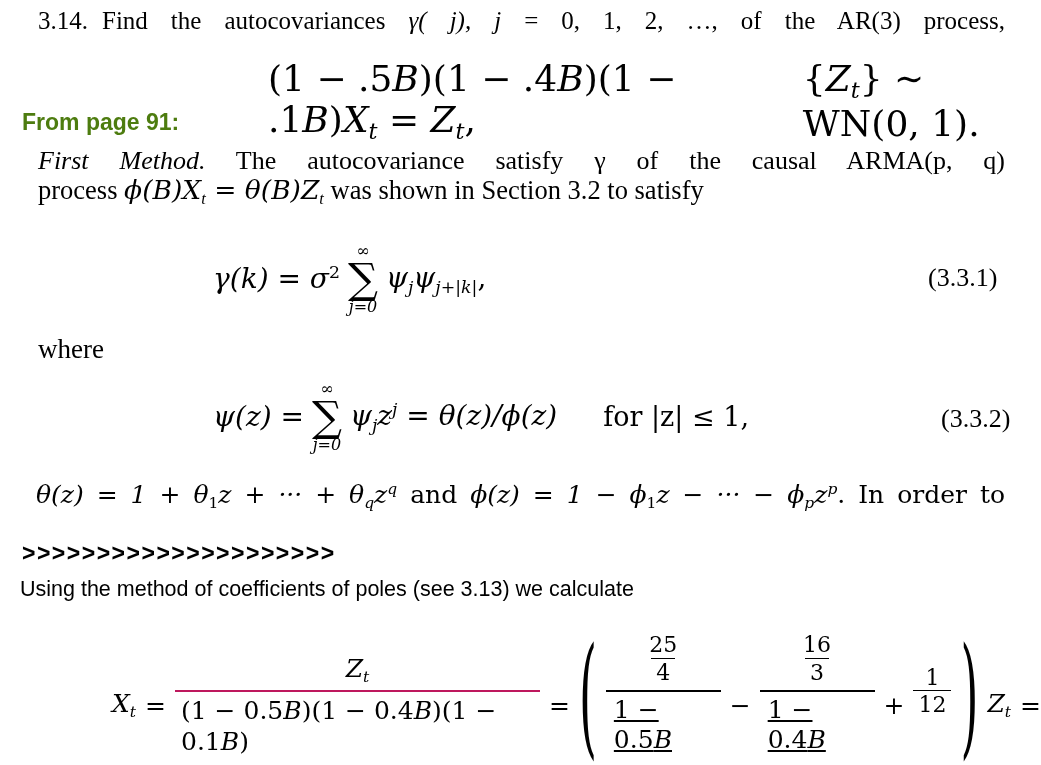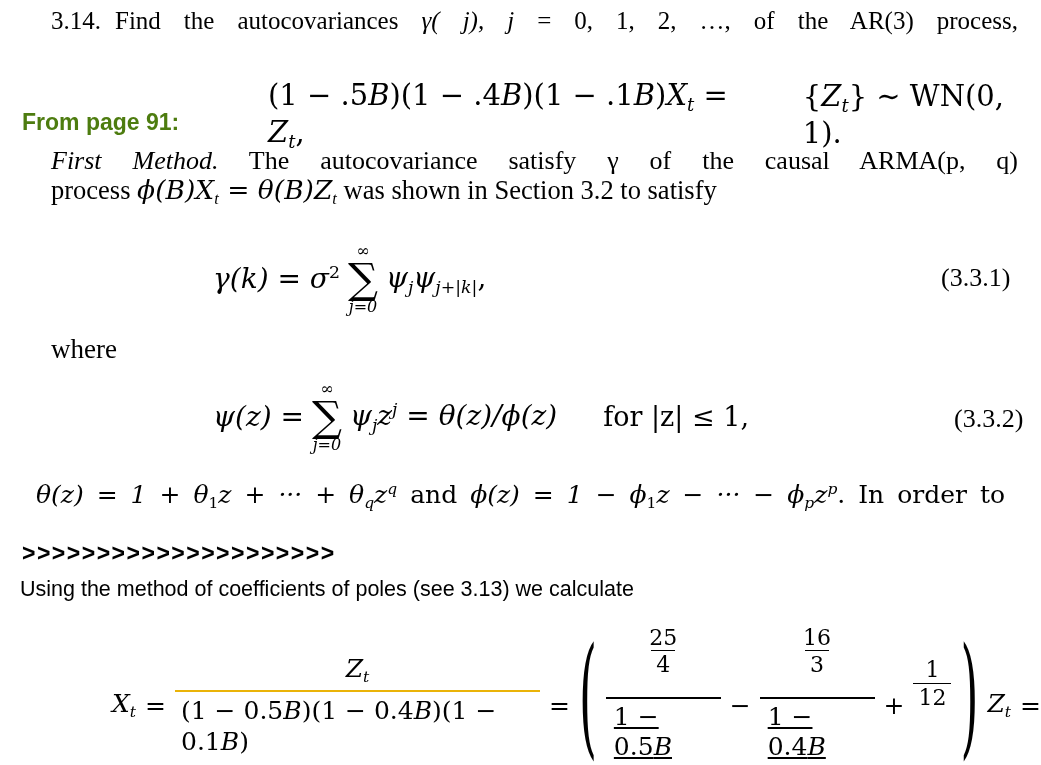--- a/index.html
+++ b/index.html
@@ -1,59 +1,59 @@
 <!DOCTYPE html>
 <html><head>
 <meta charset="utf-8">
 <style>
   html,body{margin:0;padding:0;background:#ffffff;}
   .page{position:relative;width:1041px;height:765px;background:#ffffff;color:#000;overflow:hidden;
         font-family:"Liberation Serif","DejaVu Serif",serif;}
-  .serif{font-family:"Liberation Serif","DejaVu Serif",serif;margin-left:13px;}
+  .serif{font-family:"Liberation Serif","DejaVu Serif",serif;}
   .math{font-family:"DejaVu Serif","Liberation Serif",serif;}
   .sans{font-family:"Liberation Sans","DejaVu Sans",sans-serif;}
   .rm{font-style:normal;}
   .it{font-style:italic;}
   .sb{font-size:0.62em;vertical-align:-0.32em;}
   .sp{font-size:0.62em;vertical-align:0.55em;}
   .jline{text-align:justify;text-align-last:justify;}
   .eqrow{display:flex;align-items:center;}
   .abs{position:absolute;}
 
   
   .bigop{display:inline-flex;flex-direction:column;align-items:center;line-height:1;margin:0 8px;}
   .bigop .upper{font-size:16px;font-style:normal;}
   .bigop .sym{font-size:42px;line-height:0.95;font-style:normal;}
   .bigop .lower{font-size:16px;font-style:italic;}
 
   
   #problem-line{left:38px;top:7px;width:967px;font-size:25px;}
   #problem-line .numlab{margin-right:14px;}
-  #model-eq{left:268px;top:58px;font-size:29px;margin-top:20px;}
+  #model-eq{left:268px;top:58px;font-size:36px;}
   #model-eq .noise{margin-left:52px;}
   #from-page{left:22px;top:109px;font-size:23px;font-weight:bold;}
   #excerpt-l1{left:38px;top:146px;width:967px;font-size:26px;}
   #excerpt-l2{left:38px;top:174px;font-size:26.5px;}
   #eq331{left:213px;top:243px;font-size:28px;}
   #eq331-label{left:928px;top:263px;font-size:26px;}
   #where-line{left:38px;top:334px;font-size:27px;}
   #eq332{left:213px;top:381px;font-size:28px;}
   #eq332 .cond{margin-left:46px;font-size:27px;}
   #eq332-label{left:941px;top:404px;font-size:26px;}
   #poly-line{left:36px;top:480px;width:969px;font-size:25px;}
   #chevron-line{left:22px;top:540px;font-size:23px;font-weight:bold;letter-spacing:1.5px;}
   #note-line{left:20px;top:577px;font-size:21.5px;}
 
   
   #final-eq{left:112px;top:646px;height:118px;font-size:25px;gap:9px;}
   .frac1{display:inline-flex;flex-direction:column;align-items:center;line-height:1.25;}
   .frac1 .f1num{padding:0 4px 3px;}
-  .frac1 .f1den{border-top:2px solid #eab308;padding:3px 6px 0;}
+  .frac1 .f1den{border-top:2px solid #be185d;padding:3px 6px 0;}
   .term{display:inline-flex;flex-direction:column;align-items:center;line-height:1.2;position:relative;top:-13px;}
-  .term .tnum{padding-bottom:20px;}
+  .term .tnum{padding-bottom:5px;}
   .term .tden{border-top:2px solid #000;padding:3px 8px 0;text-decoration:underline;}
   .mini{display:inline-flex;flex-direction:column;align-items:center;font-size:22px;line-height:1.15;}
   .mini .mnum{padding:0 5px;}
   .mini .mden{border-top:1.8px solid #000;padding:1px 5px 0;}
   .paren{display:inline-block;font-size:46px;line-height:1;transform:scaleY(2.85);position:relative;top:-10px;
          font-family:"DejaVu Serif",serif;font-style:normal;}
 </style>
 </head>
 <body>
 

